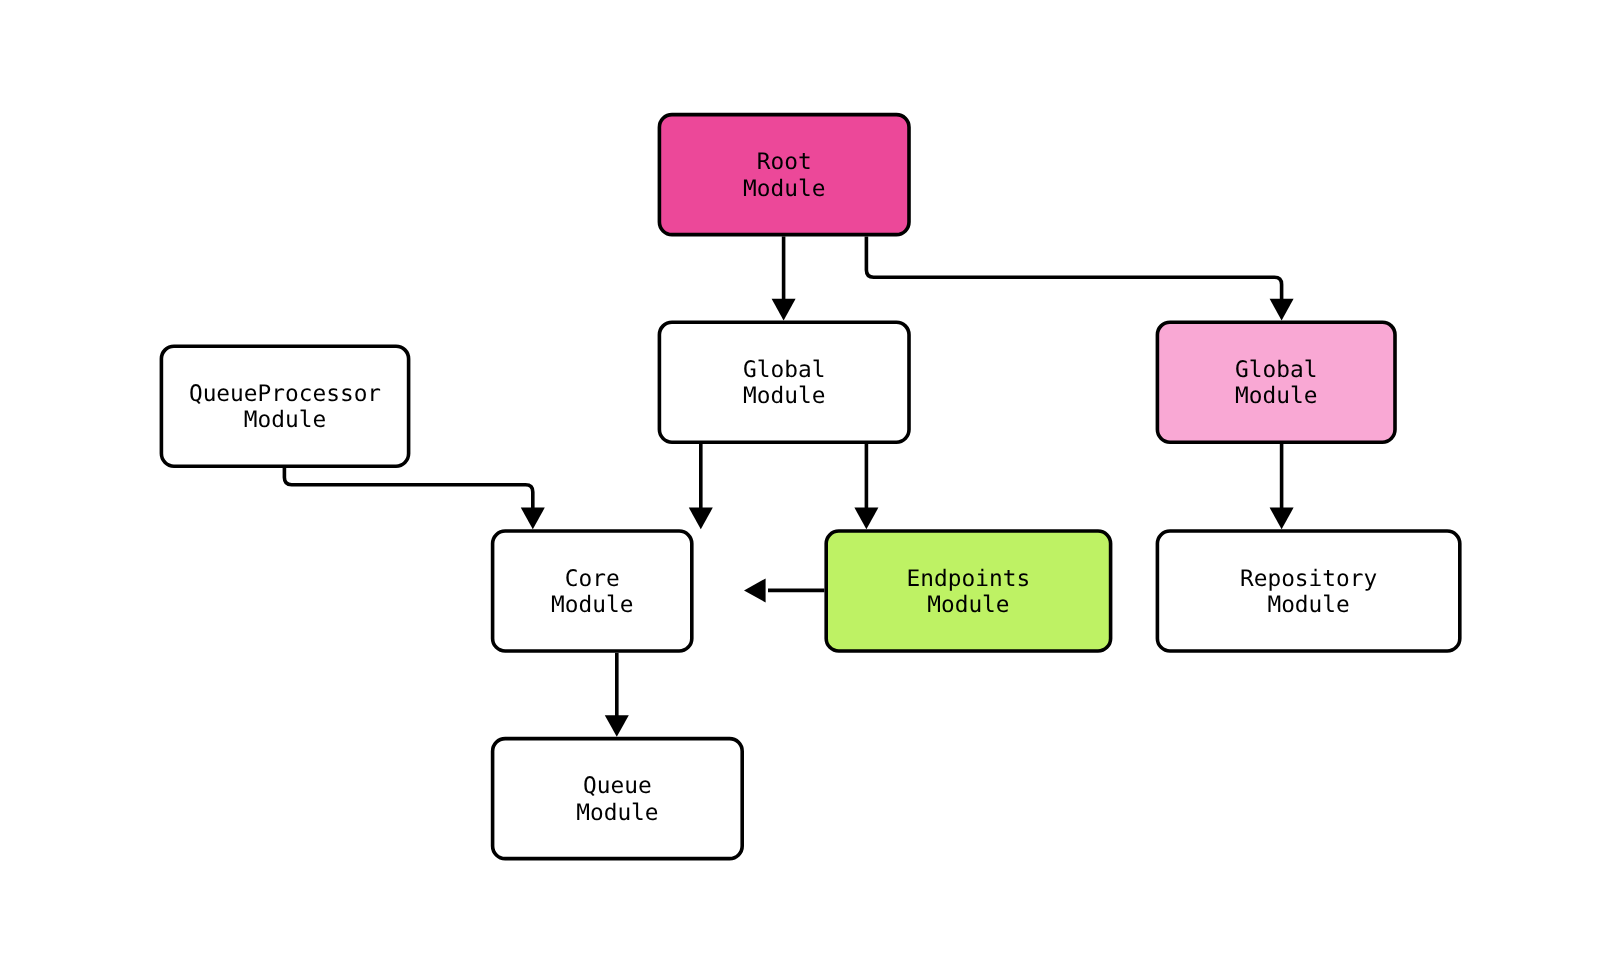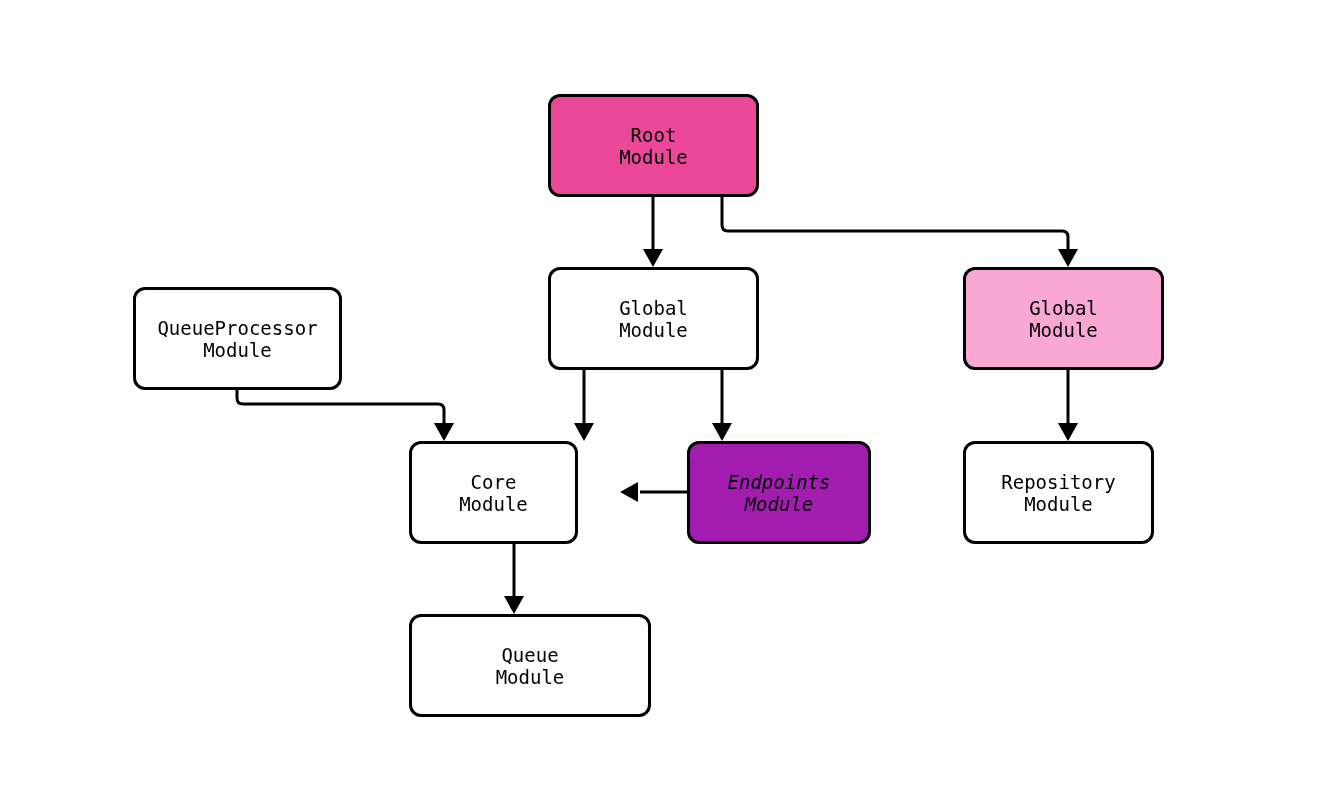--- a/index.html
+++ b/index.html
@@ -95,26 +95,26 @@
         <div class="node-line">Module</div>
       </div>
       <div class="node" style="left: 963px; top: 267px; width: 201px; height: 103px; border-color: rgb(0, 0, 0); background: #f9a8d4;">
         <div class="node-line">Global</div>
         <div class="node-line">Module</div>
       </div>
       <div class="node" style="left: 409px; top: 441px; width: 169px; height: 103px; border-color: rgb(0, 0, 0); background: rgb(255, 255, 255);">
         <div class="node-line">Core</div>
         <div class="node-line">Module</div>
       </div>
-      <div class="node" style="left: 687px; top: 441px; width: 184px; height: 103px; border-color: rgb(0, 0, 0); background: #a21caf; font-style: italic;">
+      <div class="node" style="left: 687px; top: 441px; width: 240px; height: 103px; border-color: rgb(0, 0, 0); background: #bef264;">
         <div class="node-line">Endpoints</div>
         <div class="node-line">Module</div>
       </div>
-      <div class="node" style="left: 963px; top: 441px; width: 191px; height: 103px; border-color: rgb(0, 0, 0); background: rgb(255, 255, 255);">
+      <div class="node" style="left: 963px; top: 441px; width: 255px; height: 103px; border-color: rgb(0, 0, 0); background: rgb(255, 255, 255);">
         <div class="node-line">Repository</div>
         <div class="node-line">Module</div>
       </div>
-      <div class="node" style="left: 409px; top: 614px; width: 242px; height: 103px; border-color: rgb(0, 0, 0); background: rgb(255, 255, 255);">
+      <div class="node" style="left: 409px; top: 614px; width: 211px; height: 103px; border-color: rgb(0, 0, 0); background: rgb(255, 255, 255);">
         <div class="node-line">Queue</div>
         <div class="node-line">Module</div>
       </div>
     </div>
 </div>
 
 </body></html>

